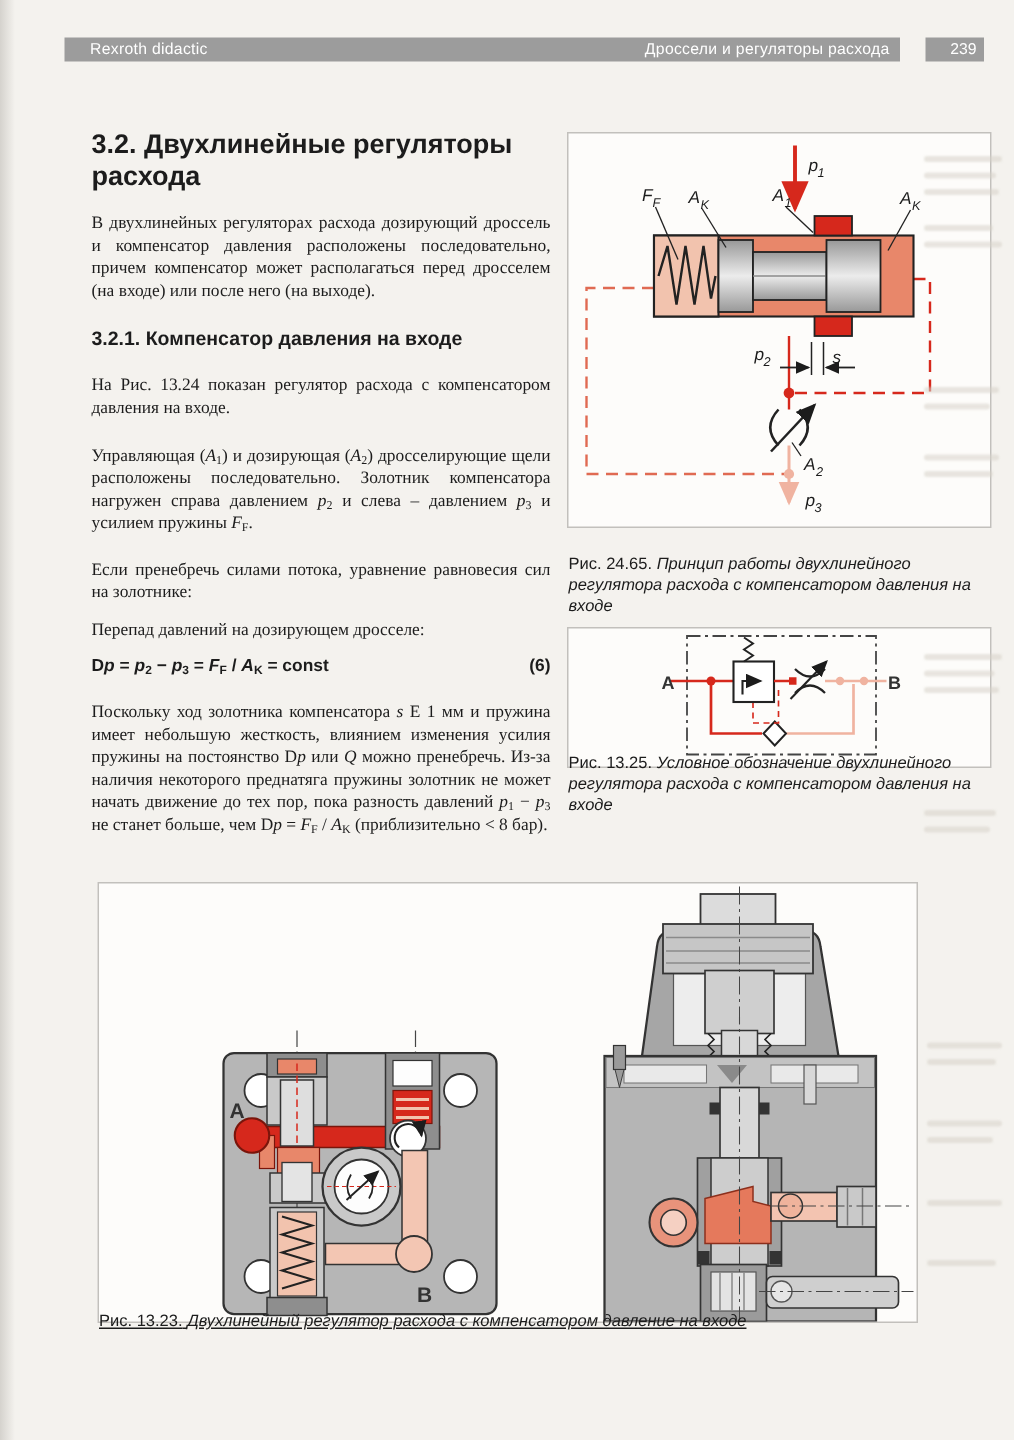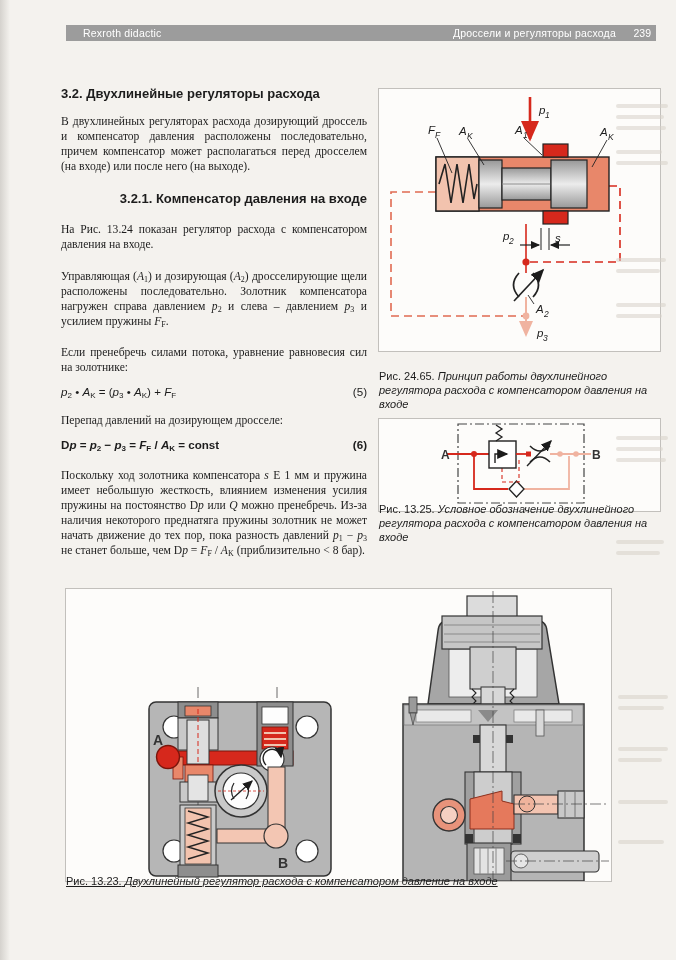--- a/index.html
+++ b/index.html
@@ -1,30 +1,30 @@
 <!DOCTYPE html>
 <html><head>
 <meta charset="utf-8">
 <style>
   html,body{margin:0;padding:0;background:#e8e6e1;}
   .page{position:relative;width:676px;height:960px;background:#f4f2ee;overflow:hidden;
         font-family:"Liberation Sans",sans-serif;color:#1c1c1c;}
   .page::before{content:"";position:absolute;left:0;top:0;width:10px;height:100%;
         background:linear-gradient(90deg,rgba(120,115,108,.25),rgba(120,115,108,0));}
   
-  .header-bar{position:absolute;left:66px;top:25px;width:557px;height:16px;background:#9c9c9c;
+  .header-bar{position:absolute;left:43px;top:25px;width:557px;height:16px;background:#9c9c9c;
         color:#fff;font-size:10.5px;display:flex;justify-content:space-between;align-items:center;
         padding:0 7px 1px 17px;box-sizing:border-box;letter-spacing:.2px;}
   .page-num{position:absolute;left:617px;top:25px;width:39px;height:16px;background:#9c9c9c;
         color:#fff;font-size:10.5px;display:flex;align-items:center;justify-content:flex-end;
         padding:0 5px 1px 0;box-sizing:border-box;}
   
   .col{position:absolute;left:61px;top:86px;width:306px;}
-  .col h2{font-size:13px;font-weight:bold;margin:0 0 13px;}
-  .col h3{font-size:13px;font-weight:bold;margin:2px 0 16px;text-align:right;}
+  .col h2{font-size:18px;font-weight:bold;margin:0 0 13px;}
+  .col h3{font-size:13px;font-weight:bold;margin:2px 0 16px;}
   .col p{font-size:11.6px;line-height:15px;margin:0 0 15px;text-align:justify;font-family:Liberation Serif, serif;}
   .col p.tight{margin-bottom:10px;}
   sub{font-size:8px;vertical-align:-2px;line-height:0;}
   .equation{display:flex;justify-content:space-between;font-size:11.6px;margin:2px 0 15px;}
   
   .figbox{position:absolute;background:#fdfcfa;border:1px solid #c2c0bc;box-sizing:border-box;}
   .caption{position:absolute;font-size:11px;line-height:14px;}
   .caption .txt{font-style:italic;}
   svg text{font-family:"Liberation Sans",sans-serif;}
   .lbl{font-size:11.5px;font-style:italic;fill:#1c1c1c;}
@@ -44,24 +44,20 @@
   </div>
   <div class="page-num">239</div>
 
   <div class="col">
     <h2>3.2. Двухлинейные регуляторы расхода</h2>
     <p style="margin-bottom:17px;">В двухлинейных регуляторах расхода дозирующий дроссель и компенсатор давления расположены последовательно, причем компенсатор может располагаться перед дросселем (на входе) или после него (на выходе).</p>
     <h3>3.2.1. Компенсатор давления на входе</h3>
     <p style="margin-bottom:17px;">На Рис. 13.24 показан регулятор расхода с компенсатором давления на входе.</p>
     <p style="margin-bottom:16px;">Управляющая (<i>A</i><sub>1</sub>) и дозирующая (<i>A</i><sub>2</sub>) дросселирующие щели расположены последовательно. Золотник компенсатора нагружен справа давлением <i>p</i><sub>2</sub> и слева – давлением <i>p</i><sub>3</sub> и усилием пружины <i>F</i><sub>F</sub>.</p>
     <p class="tight">Если пренебречь силами потока, уравнение равновесия сил на золотнике:</p>
-    <div class="equation">
-      <span><i>p</i><sub>2</sub> • <i>A</i><sub>K</sub> = (<i>p</i><sub>3</sub> • <i>A</i><sub>K</sub>) + <i>F</i><sub>F</sub></span>
-      <span>(5)</span>
-    </div>
     <p class="tight">Перепад давлений на дозирующем дросселе:</p>
     <div class="equation" style="margin-bottom:17px;font-weight:bold;">
       <span>D<i>p</i> = <i>p</i><sub>2</sub> − <i>p</i><sub>3</sub> = <i>F</i><sub>F</sub> / <i>A</i><sub>K</sub> = const</span>
       <span>(6)</span>
     </div>
     <p>Поскольку ход золотника компенсатора <i>s</i> Е 1 мм и пружина имеет небольшую жесткость, влиянием изменения усилия пружины на постоянство D<i>p</i> или <i>Q</i> можно пренебречь. Из-за наличия некоторого преднатяга пружины золотник не может начать движение до тех пор, пока разность давлений <i>p</i><sub>1</sub> − <i>p</i><sub>3</sub> не станет больше, чем D<i>p</i> = <i>F</i><sub>F</sub> / <i>A</i><sub>K</sub> (приблизительно &lt; 8 бар).</p>
   </div>
 
   <div class="figbox" style="left:378px;top:88px;width:283px;height:264px;">
     <svg width="281" height="262" viewBox="0 0 281 262">

